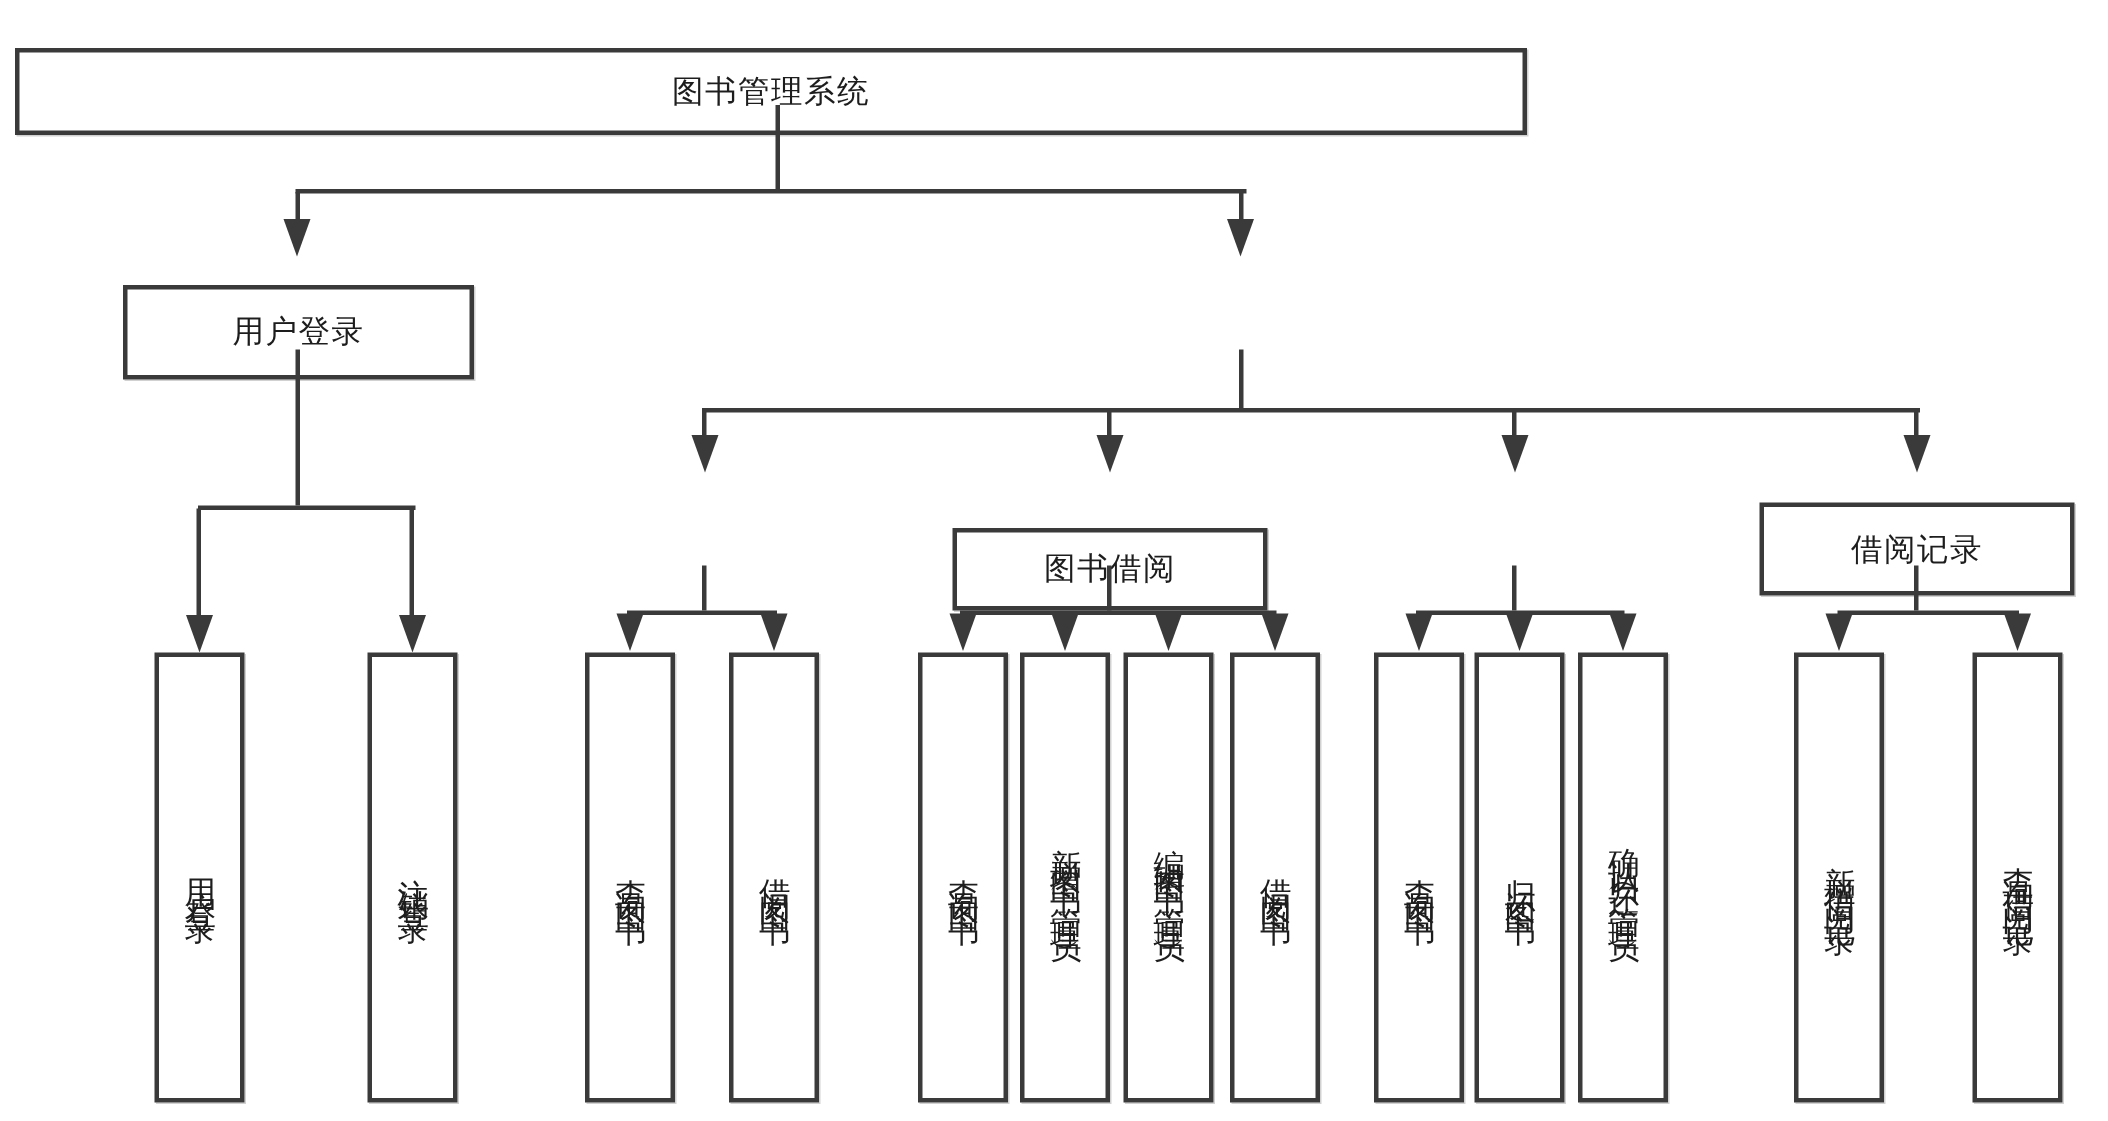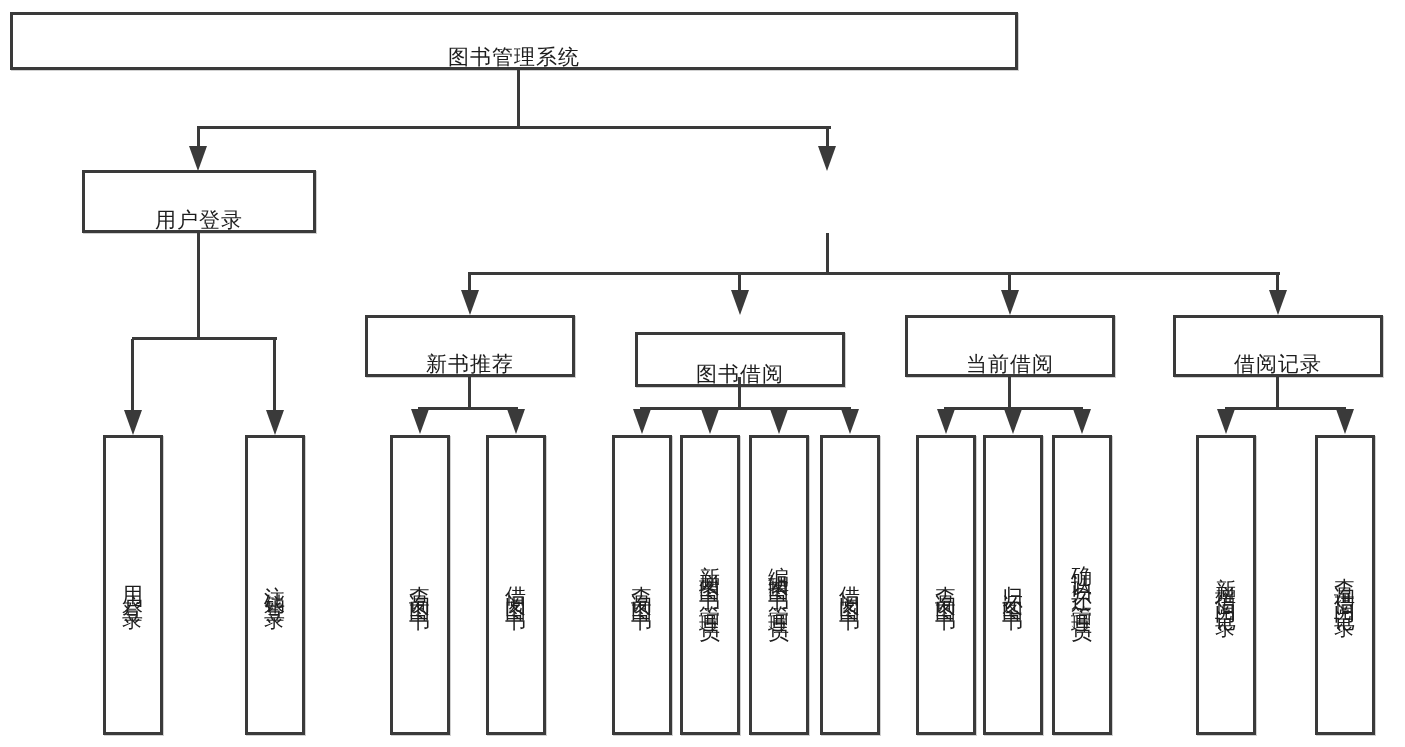--- a/index.html
+++ b/index.html
@@ -15,22 +15,23 @@
     position:relative;
     width:1405px;height:747px;
     background:var(--background);
     overflow:hidden;
   }
   
   .hbox{
     position:absolute;
     border:3px solid var(--line);
     background:#fff;
-    display:flex;align-items:flex-end;justify-content:center;
+    display:flex;align-items:center;justify-content:center;
     box-shadow:1px 1px 0 rgba(0,0,0,0.18);
+    margin-top:20px;
   }
   .hbox span{
     font-size:21px;color:var(--text);letter-spacing:1px;line-height:1;white-space:nowrap;
   }
   
   .vbox{
     position:absolute;
     top:435px;width:60px;height:300px;
     border:3px solid var(--line);
     background:#fff;
@@ -99,28 +100,22 @@
   <i class="ln" style="left:468px;top:272px;width:812px;height:3px"></i>
   <i class="ln" style="left:468px;top:274px;width:3px;height:18px"></i>
   <i class="ln" style="left:738px;top:274px;width:3px;height:18px"></i>
   <i class="ln" style="left:1008px;top:274px;width:3px;height:18px"></i>
   <i class="ln" style="left:1276px;top:274px;width:3px;height:18px"></i>
   <i class="ah" style="left:461px;top:290px"></i>
   <i class="ah" style="left:731px;top:290px"></i>
   <i class="ah" style="left:1001px;top:290px"></i>
   <i class="ah" style="left:1269px;top:290px"></i>
 
-  <div class="hbox" style="left:365px;top:315px;width:210px;height:62px">
-    <span>新书推荐</span>
-  </div>
   <div class="hbox" style="left:635px;top:332px;width:210px;height:55px">
     <span>图书借阅</span>
-  </div>
-  <div class="hbox" style="left:905px;top:315px;width:210px;height:62px">
-    <span>当前借阅</span>
   </div>
   <div class="hbox" style="left:1173px;top:315px;width:210px;height:62px">
     <span>借阅记录</span>
   </div>
 
   <i class="ln" style="left:468px;top:377px;width:3px;height:30px"></i>
   <i class="ln" style="left:418px;top:407px;width:100px;height:3px"></i>
   <i class="ah" style="left:411px;top:409px"></i>
   <i class="ah" style="left:507px;top:409px"></i>
 

